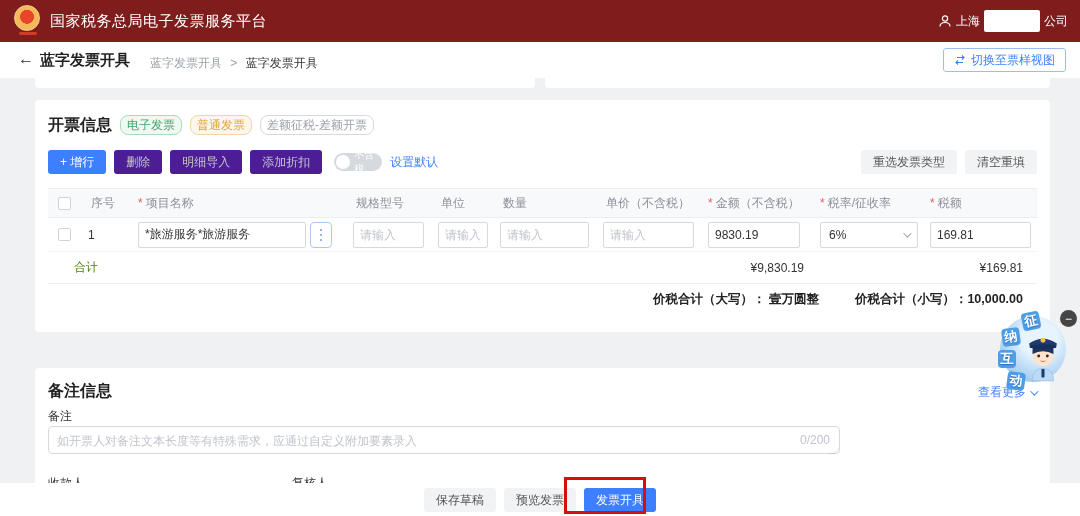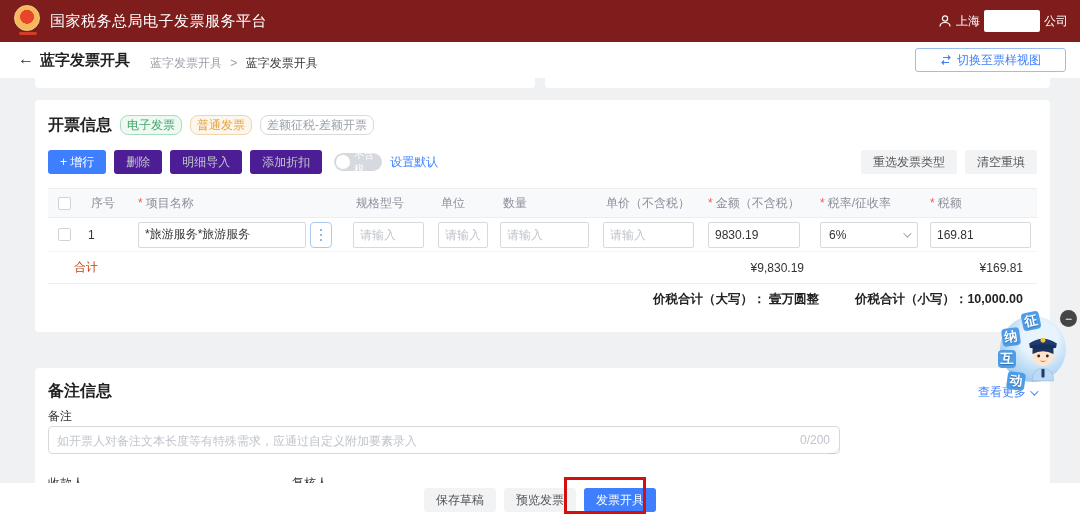--- a/index.html
+++ b/index.html
@@ -19,21 +19,21 @@
   .topbar-title { position:absolute; left:50px; top:12px; color:#fff; font-size:15px; letter-spacing:.5px; }
   .user-area { position:absolute; right:12px; top:0; height:42px; display:flex; align-items:center; gap:4px; color:#fff; font-size:12px; }
   .user-icon { width:14px; height:14px; }
   .redact { width:56px; height:22px; background:#fff; border-radius:2px; }
   
   .crumbbar { position:absolute; left:0; top:42px; width:1080px; height:36px; background:#fff; z-index:4; }
   .back-arrow { position:absolute; left:18px; top:8px; font-size:16px; color:#333; cursor:pointer; }
   .page-title { position:absolute; left:40px; top:9px; font-size:15px; font-weight:bold; color:#222; }
   .crumbs { position:absolute; left:150px; top:13px; font-size:12px; }
   .crumb1 { color:#9aa0a8; } .crumb-sep { color:#9aa0a8; margin:0 5px; } .crumb2 { color:#333; }
-  .switch-view { position:absolute; right:14px; top:6px; height:24px; padding:0 24px; display:flex; align-items:center; gap:5px;
+  .switch-view { position:absolute; right:14px; top:6px; height:24px; padding:0 10px; display:flex; align-items:center; gap:5px;
                  background:#fff; border:1px solid #9dbcf0; border-radius:3px; color:#3d7fff; font-size:12px; cursor:pointer; }
   
   .stub { position:absolute; top:78px; height:10px; background:#fff; border-radius:0 0 4px 4px; }
   .stub-left { left:35px; width:500px; } .stub-right { left:545px; width:505px; }
   
   .card { position:absolute; left:35px; width:1015px; background:#fff; border-radius:4px; }
   .card1 { top:100px; height:232px; padding:14px 13px 0; }
   .card2 { top:368px; height:160px; padding:12px 13px 0; }
   .sec-title-row { display:flex; align-items:center; gap:8px; height:22px; }
   .sec-title { font-size:16px; font-weight:bold; color:#222; }
@@ -69,21 +69,21 @@
           border:1px solid #d9d9d9; border-radius:2px; height:26px; padding:0 6px; outline:none; background:#fff; }
   input::placeholder, textarea::placeholder { color:#c0c4cc; }
   .dots-btn { width:22px; height:26px; margin-left:4px; border:1px solid #a9c9ef; border-radius:4px; background:#fff;
               display:flex; align-items:center; justify-content:center; cursor:pointer; }
   .dots { width:2px; height:2px; background:#6f9ede; border-radius:50%; box-shadow:0 -5px 0 #6f9ede, 0 5px 0 #6f9ede; }
   .select { display:flex; align-items:center; justify-content:space-between; border:1px solid #d9d9d9; border-radius:2px;
             height:26px; padding:0 8px; background:#fff; cursor:pointer; }
   .caret { width:6px; height:6px; border-right:1px solid #9aa0a8; border-bottom:1px solid #9aa0a8;
            transform:rotate(45deg) translateY(-2px); display:inline-block; }
   .caret-blue { border-color:#3d7fff; }
-  .total-label { font-size:12px; color:#c2410c; }
+  .total-label { font-size:12px; color:#4d7c0f; }
   .amt { justify-content:flex-end; padding-right:8px; color:#333; }
   .sum-item { font-size:12.5px; color:#222; font-weight:bold; }
   
   .more-link { position:absolute; right:14px; top:16px; display:flex; align-items:center; gap:4px; }
   .field-label { margin-top:6px; font-size:12px; color:#333; height:16px; }
   .remark-wrap { position:relative; margin-top:2px; width:792px; }
   .remark-ta { width:792px; height:28px; resize:none; padding:6px 60px 0 8px; border-radius:4px; overflow:hidden; }
   .remark-count { position:absolute; right:10px; top:7px; color:#c0c4cc; font-size:12px; }
   .resize-grip { position:absolute; right:2px; bottom:2px; width:8px; height:8px;
                  border-right:1px solid #bbb; border-bottom:1px solid #bbb; transform:skew(-45deg) scale(.7); opacity:.7; }

